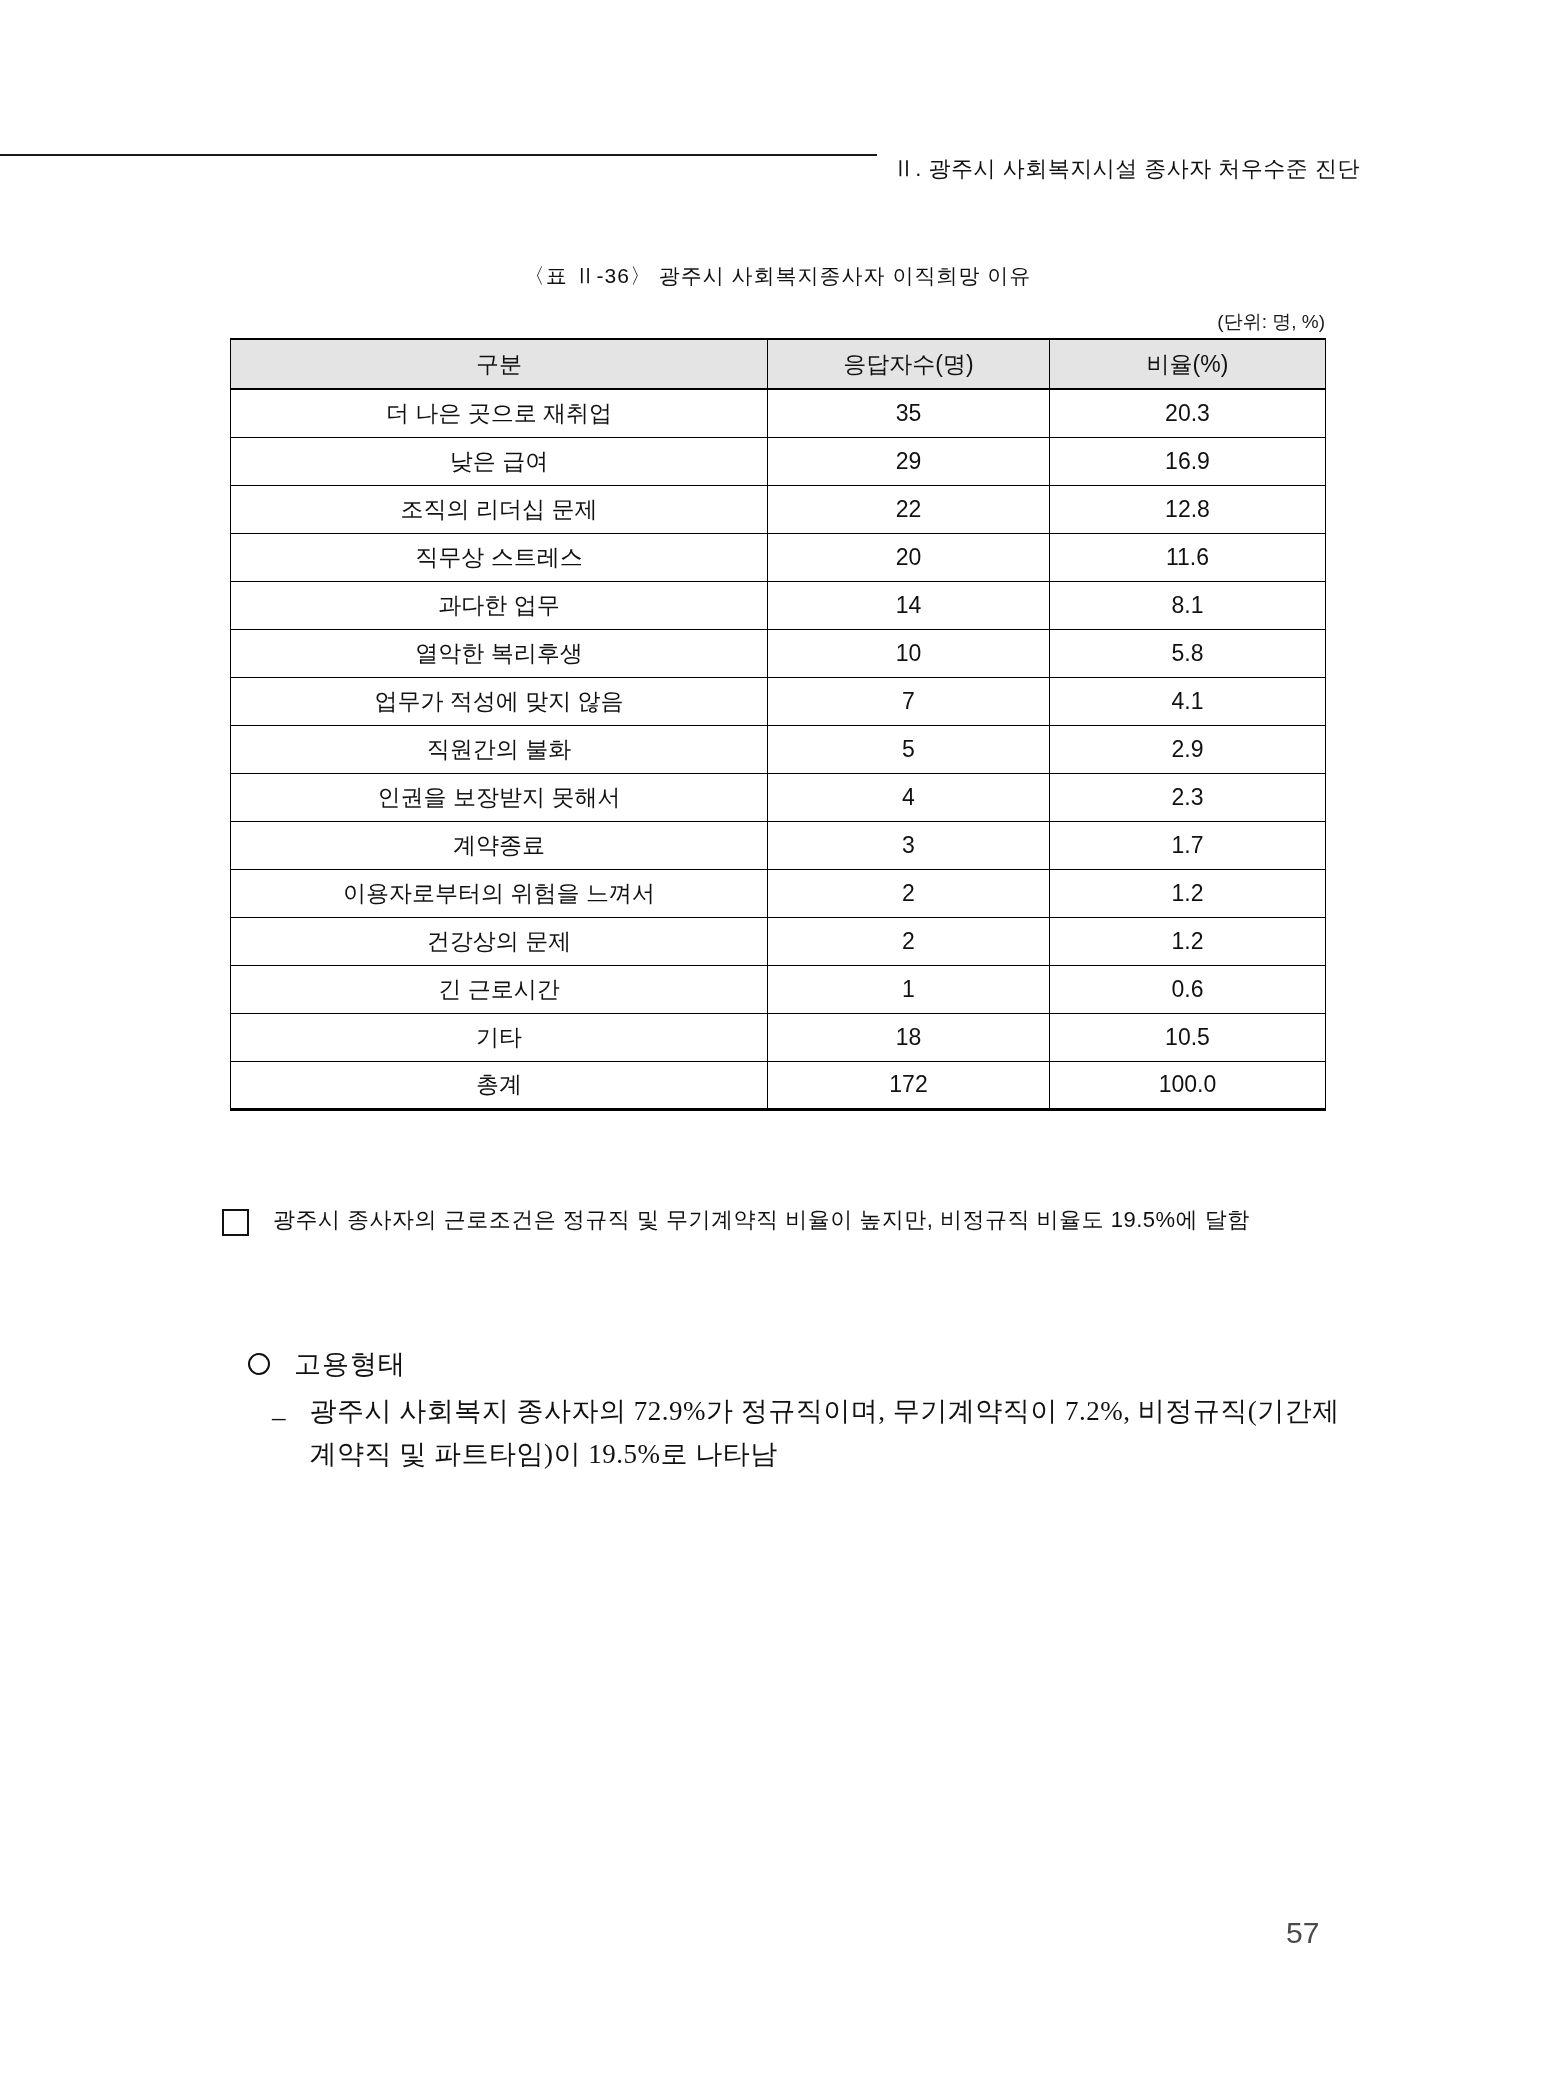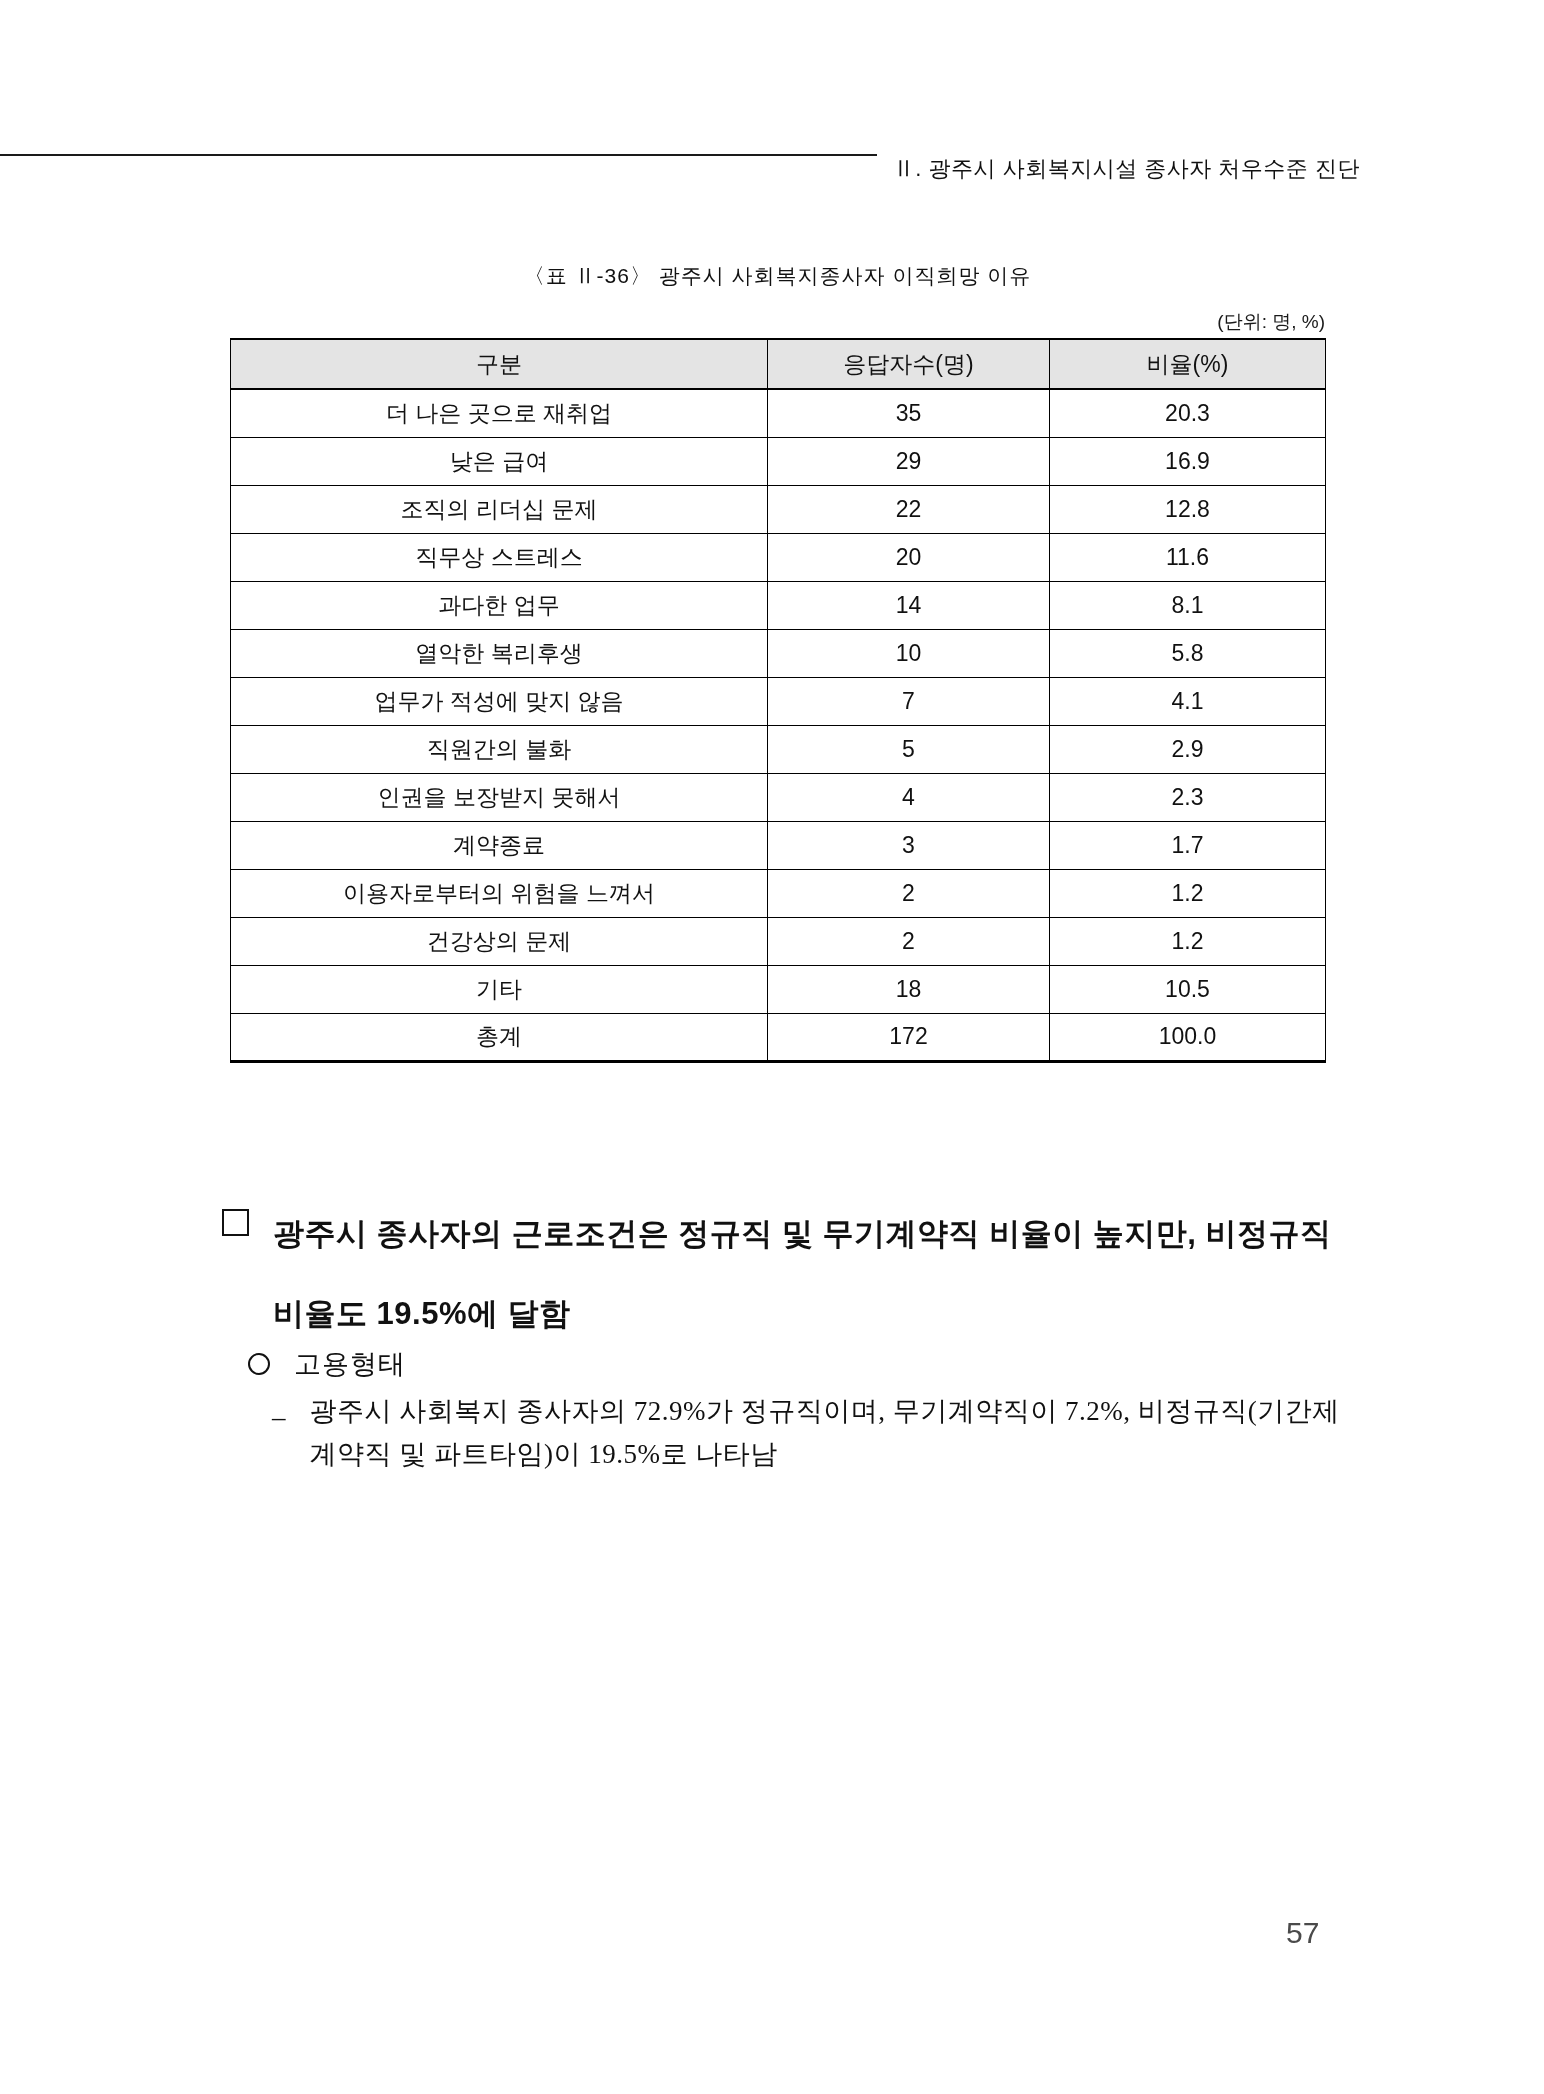--- a/index.html
+++ b/index.html
@@ -96,23 +96,23 @@
     align-items: flex-start;
   }
   .square-bullet {
     width: 27px;
     height: 27px;
     border: 2px solid #111;
     margin: 15px 24px 0 0;
     flex: none;
   }
   .heading-text {
-    font-size: 31px;
-    font-weight: 700;
-    line-height: 80px;
+    font-size: 22px;
+    font-weight: 400;
+    line-height: 52px;
     letter-spacing: 0.5px;
     width: 1062px;
     overflow-wrap: anywhere;
   }
 
   
   .sub-block {
     position: absolute;
     top: 1346px;
     left: 248px;
@@ -248,20 +248,25 @@
         <td>이용자로부터의 위험을 느껴서</td>
         <td>2</td>
         <td>1.2</td>
       </tr>
       <tr>
         <td>건강상의 문제</td>
         <td>2</td>
         <td>1.2</td>
       </tr>
       <tr>
+        <td>긴 근로시간</td>
+        <td>1</td>
+        <td>0.6</td>
+      </tr>
+      <tr>
         <td>기타</td>
         <td>18</td>
         <td>10.5</td>
       </tr>
       <tr>
         <td>총계</td>
         <td>172</td>
         <td>100.0</td>
       </tr>
     </tbody>

